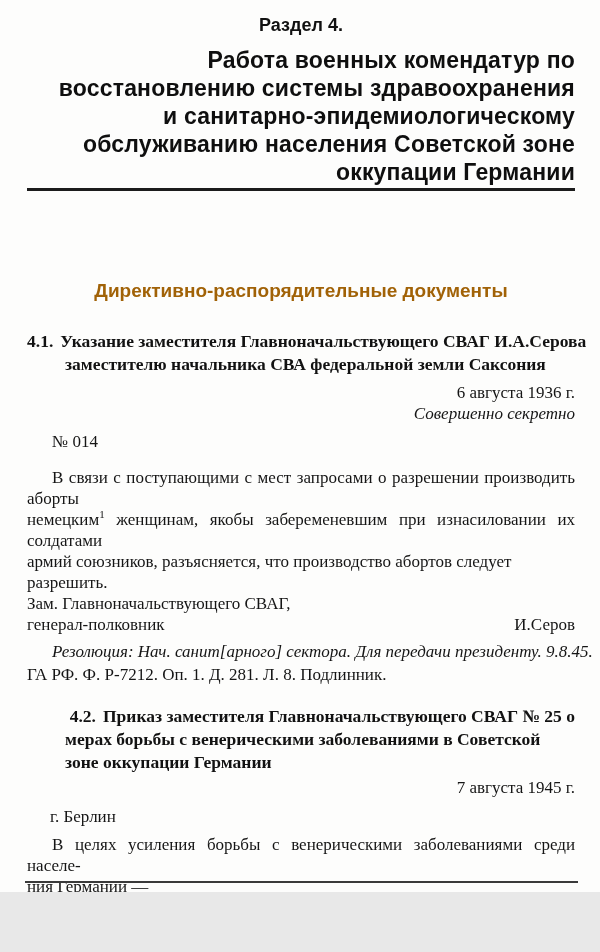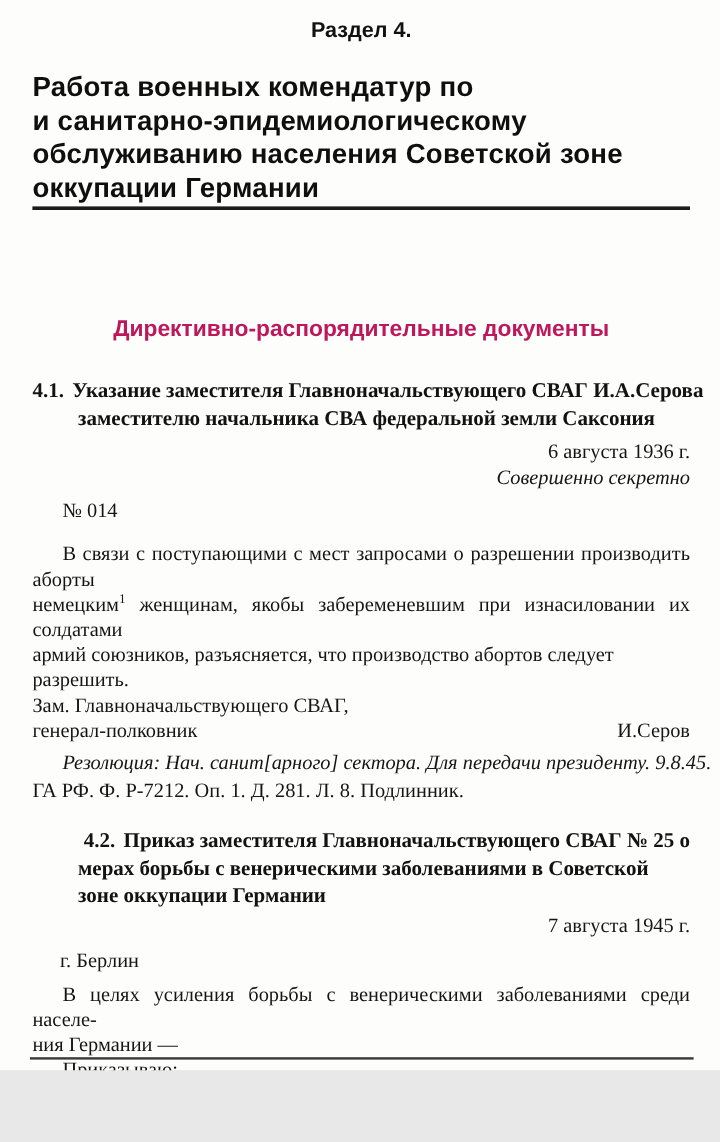--- a/index.html
+++ b/index.html
@@ -18,43 +18,43 @@
   
   .section-label {
     font-family: "Liberation Sans", sans-serif;
     font-weight: bold;
     font-size: 18px;
     line-height: 22px;
     text-align: center;
     color: #111;
   }
   .chapter-title {
-    margin-top: 22px;
+    margin-top: 10px;
     font-family: "Liberation Sans", sans-serif;
     font-weight: bold;
     font-size: 23px;
     line-height: 28px;
-    text-align: left;
+    text-align: right;
     color: #0f0f0f;
     letter-spacing: 0.2px;
   }
   .chapter-title .tline { white-space: nowrap; }
   .title-rule {
     margin-top: 2px;
     height: 3px;
     background: #1c1c1c;
   }
   .subheading {
     margin-top: 88px;
     font-family: "Liberation Sans", sans-serif;
     font-weight: bold;
     font-size: 19px;
     line-height: 23px;
     text-align: center;
-    color: #be185d;
+    color: #a16207;
   }
   
   .doc-heading {
     font-weight: bold;
     font-size: 17.5px;
     line-height: 23.3px;
     padding-left: 38px;
     color: #121212;
   }
   .doc-heading .hline { white-space: nowrap; }
@@ -98,20 +98,21 @@
 </style>
 </head>
 <body>
 
 <div class="page">
 
   <div class="section-label">Раздел 4.</div>
 
   <div class="chapter-title">
     <div class="tline">Работа военных комендатур по</div>
+    <div class="tline">восстановлению системы здравоохранения</div>
     <div class="tline">и санитарно-эпидемиологическому</div>
     <div class="tline">обслуживанию населения Советской зоне</div>
     <div class="tline">оккупации Германии</div>
   </div>
 
   <div class="title-rule"></div>
 
   <div class="subheading">Директивно-распорядительные документы</div>
 
   <div class="doc-heading h41">

